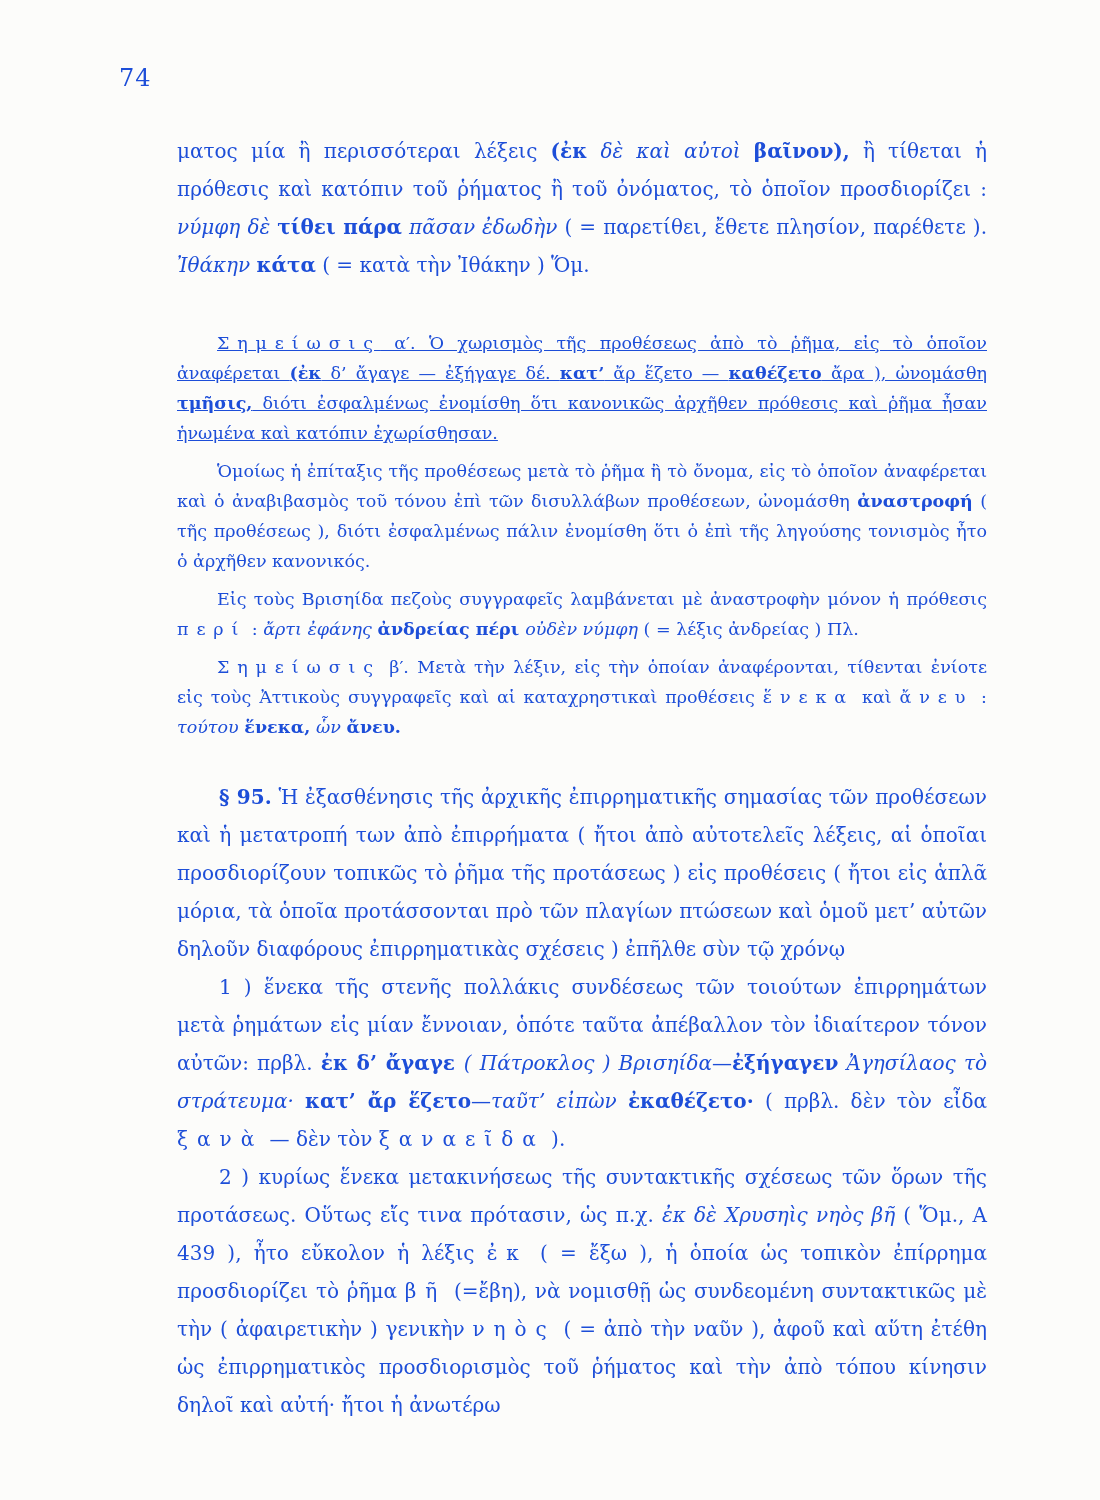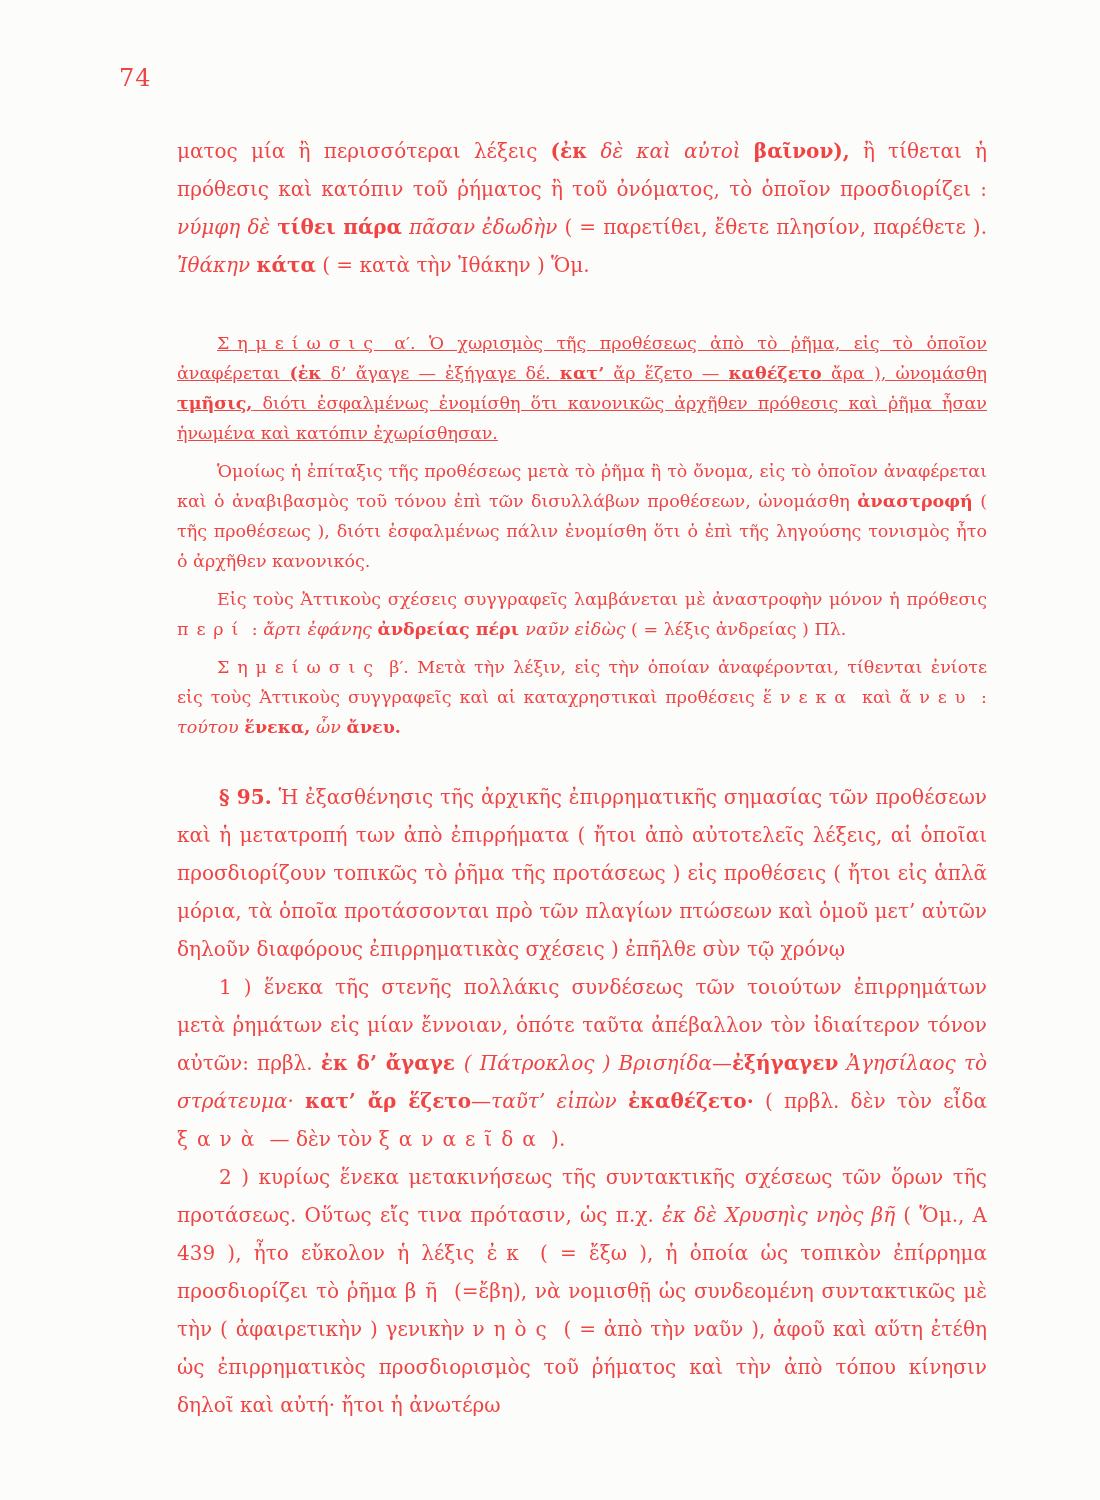--- a/index.html
+++ b/index.html
@@ -7,21 +7,21 @@
     padding: 0;
     background: #f6f6f2;
   }
   .page {
     position: relative;
     width: 1100px;
     height: 1500px;
     box-sizing: border-box;
     margin: 0 auto;
     background: #fcfcfa;
-    color: #ef4444;
+    color: #1d4ed8;
     font-family: "DejaVu Serif", serif;
     padding: 64px 113px 0 177px;
     overflow: hidden;
   }
   .page-number {
     font-size: 24px;
     line-height: 28px;
     margin-left: -58px;
     margin-bottom: 40px;
     letter-spacing: 1px;
@@ -56,21 +56,21 @@
   <div class="page-number">74</div>
 
   <div class="text-block">
 
     <p class="body-para"><span class="r-n">ματος μία ἢ περισσότεραι λέξεις </span><span class="r-b">(ἐκ</span><span class="r-i"> δὲ καὶ αὐτοὶ </span><span class="r-b">βαῖνον),</span><span class="r-n"> ἢ τίθεται ἡ πρόθεσις καὶ κατόπιν τοῦ ῥήματος ἢ τοῦ ὀνόματος, τὸ ὁποῖον προσδιορίζει : </span><span class="r-i">νύμφη δὲ </span><span class="r-b">τίθει πάρα</span><span class="r-i"> πᾶσαν ἐδωδὴν</span><span class="r-n"> ( = παρετίθει, ἔθετε πλησίον, παρέθετε ). </span><span class="r-i">Ἰθάκην </span><span class="r-b">κάτα</span><span class="r-n"> ( = κατὰ τὴν Ἰθάκην ) Ὅμ.</span></p>
 
     <p class="note-para gap-large"><span class="r-g">Σημείωσις</span><span class="r-n"> α′. Ὁ χωρισμὸς τῆς προθέσεως ἀπὸ τὸ ῥῆμα, εἰς τὸ ὁποῖον ἀναφέρεται </span><span class="r-b">(ἐκ</span><span class="r-n"> δ’ ἄγαγε — ἐξήγαγε δέ. </span><span class="r-b">κατ’</span><span class="r-n"> ἄρ ἕζετο — </span><span class="r-b">καθέζετο</span><span class="r-n"> ἄρα ), ὠνομάσθη </span><span class="r-b">τμῆσις,</span><span class="r-n"> διότι ἐσφαλμένως ἐνομίσθη ὅτι κανονικῶς ἀρχῆθεν πρόθεσις καὶ ῥῆμα ἦσαν ἡνωμένα καὶ κατόπιν ἐχωρίσθησαν.</span></p>
 
     <p class="note-para gap-note"><span class="r-n">Ὁμοίως ἡ ἐπίταξις τῆς προθέσεως μετὰ τὸ ῥῆμα ἢ τὸ ὄνομα, εἰς τὸ ὁποῖον ἀναφέρεται καὶ ὁ ἀναβιβασμὸς τοῦ τόνου ἐπὶ τῶν δισυλλάβων προθέσεων, ὠνομάσθη </span><span class="r-b">ἀναστροφή</span><span class="r-n"> ( τῆς προθέσεως ), διότι ἐσφαλμένως πάλιν ἐνομίσθη ὅτι ὁ ἐπὶ τῆς ληγούσης τονισμὸς ἦτο ὁ ἀρχῆθεν κανονικός.</span></p>
 
-    <p class="note-para gap-note"><span class="r-n">Εἰς τοὺς Ἀττικοὺς σχέσεις συγγραφεῖς λαμβάνεται μὲ ἀναστροφὴν μόνον ἡ πρόθεσις </span><span class="r-g">περί</span><span class="r-n"> : </span><span class="r-i">ἄρτι ἐφάνης </span><span class="r-b">ἀνδρείας πέρι </span><span class="r-i">ναῦν εἰδὼς </span><span class="r-n">( = λέξις ἀνδρείας ) Πλ.</span></p>
+    <p class="note-para gap-note"><span class="r-n">Εἰς τοὺς Βρισηίδα πεζοὺς συγγραφεῖς λαμβάνεται μὲ ἀναστροφὴν μόνον ἡ πρόθεσις </span><span class="r-g">περί</span><span class="r-n"> : </span><span class="r-i">ἄρτι ἐφάνης </span><span class="r-b">ἀνδρείας πέρι </span><span class="r-i">οὐδὲν νύμφη </span><span class="r-n">( = λέξις ἀνδρείας ) Πλ.</span></p>
 
     <p class="note-para gap-note"><span class="r-g">Σημείωσις</span><span class="r-n"> β′. Μετὰ τὴν λέξιν, εἰς τὴν ὁποίαν ἀναφέρονται, τίθενται ἐνίοτε εἰς τοὺς Ἀττικοὺς συγγραφεῖς καὶ αἱ καταχρηστικαὶ προθέσεις </span><span class="r-g">ἕνεκα</span><span class="r-n"> καὶ </span><span class="r-g">ἄνευ</span><span class="r-n"> : </span><span class="r-i">τούτου </span><span class="r-b">ἕνεκα,</span><span class="r-i"> ὧν </span><span class="r-b">ἄνευ.</span></p>
 
     <p class="body-para indent gap-section"><span class="r-b">§ 95.</span><span class="r-n"> Ἡ ἐξασθένησις τῆς ἀρχικῆς ἐπιρρηματικῆς σημασίας τῶν προθέσεων καὶ ἡ μετατροπή των ἀπὸ ἐπιρρήματα ( ἤτοι ἀπὸ αὐτοτελεῖς λέξεις, αἱ ὁποῖαι προσδιορίζουν τοπικῶς τὸ ῥῆμα τῆς προτάσεως ) εἰς προθέσεις ( ἤτοι εἰς ἁπλᾶ μόρια, τὰ ὁποῖα προτάσσονται πρὸ τῶν πλαγίων πτώσεων καὶ ὁμοῦ μετ’ αὐτῶν δηλοῦν διαφόρους ἐπιρρηματικὰς σχέσεις ) ἐπῆλθε σὺν τῷ χρόνῳ</span></p>
 
     <p class="body-para indent"><span class="r-n">1 ) ἕνεκα τῆς στενῆς πολλάκις συνδέσεως τῶν τοιούτων ἐπιρρημάτων μετὰ ῥημάτων εἰς μίαν ἔννοιαν, ὁπότε ταῦτα ἀπέβαλλον τὸν ἰδιαίτερον τόνον αὐτῶν: πρβλ. </span><span class="r-b">ἐκ δ’ ἄγαγε </span><span class="r-i">( Πάτροκλος ) Βρισηίδα</span><span class="r-n">—</span><span class="r-b">ἐξήγαγεν</span><span class="r-i"> Ἀγησίλαος τὸ στράτευμα· </span><span class="r-b">κατ’ ἄρ ἕζετο</span><span class="r-n">—</span><span class="r-i">ταῦτ’ εἰπὼν </span><span class="r-b">ἐκαθέζετο·</span><span class="r-n"> ( πρβλ. δὲν τὸν εἶδα </span><span class="r-g">ξανὰ</span><span class="r-n"> — δὲν τὸν </span><span class="r-g">ξαναεῖδα</span><span class="r-n"> ).</span></p>
 
     <p class="body-para indent"><span class="r-n">2 ) κυρίως ἕνεκα μετακινήσεως τῆς συντακτικῆς σχέσεως τῶν ὅρων τῆς προτάσεως. Οὕτως εἴς τινα πρότασιν, ὡς π.χ. </span><span class="r-i">ἐκ δὲ Χρυσηὶς νηὸς βῆ</span><span class="r-n"> ( Ὅμ., Α 439 ), ἦτο εὔκολον ἡ λέξις </span><span class="r-g">ἐκ</span><span class="r-n"> ( = ἔξω ), ἡ ὁποία ὡς τοπικὸν ἐπίρρημα προσδιορίζει τὸ ῥῆμα </span><span class="r-g">βῆ</span><span class="r-n"> (=ἔβη), νὰ νομισθῇ ὡς συνδεομένη συντακτικῶς μὲ τὴν ( ἀφαιρετικὴν ) γενικὴν </span><span class="r-g">νηὸς</span><span class="r-n"> ( = ἀπὸ τὴν ναῦν ), ἀφοῦ καὶ αὕτη ἐτέθη ὡς ἐπιρρηματικὸς προσδιορισμὸς τοῦ ῥήματος καὶ τὴν ἀπὸ τόπου κίνησιν δηλοῖ καὶ αὐτή· ἤτοι ἡ ἀνωτέρω</span></p>
 
   </div>

